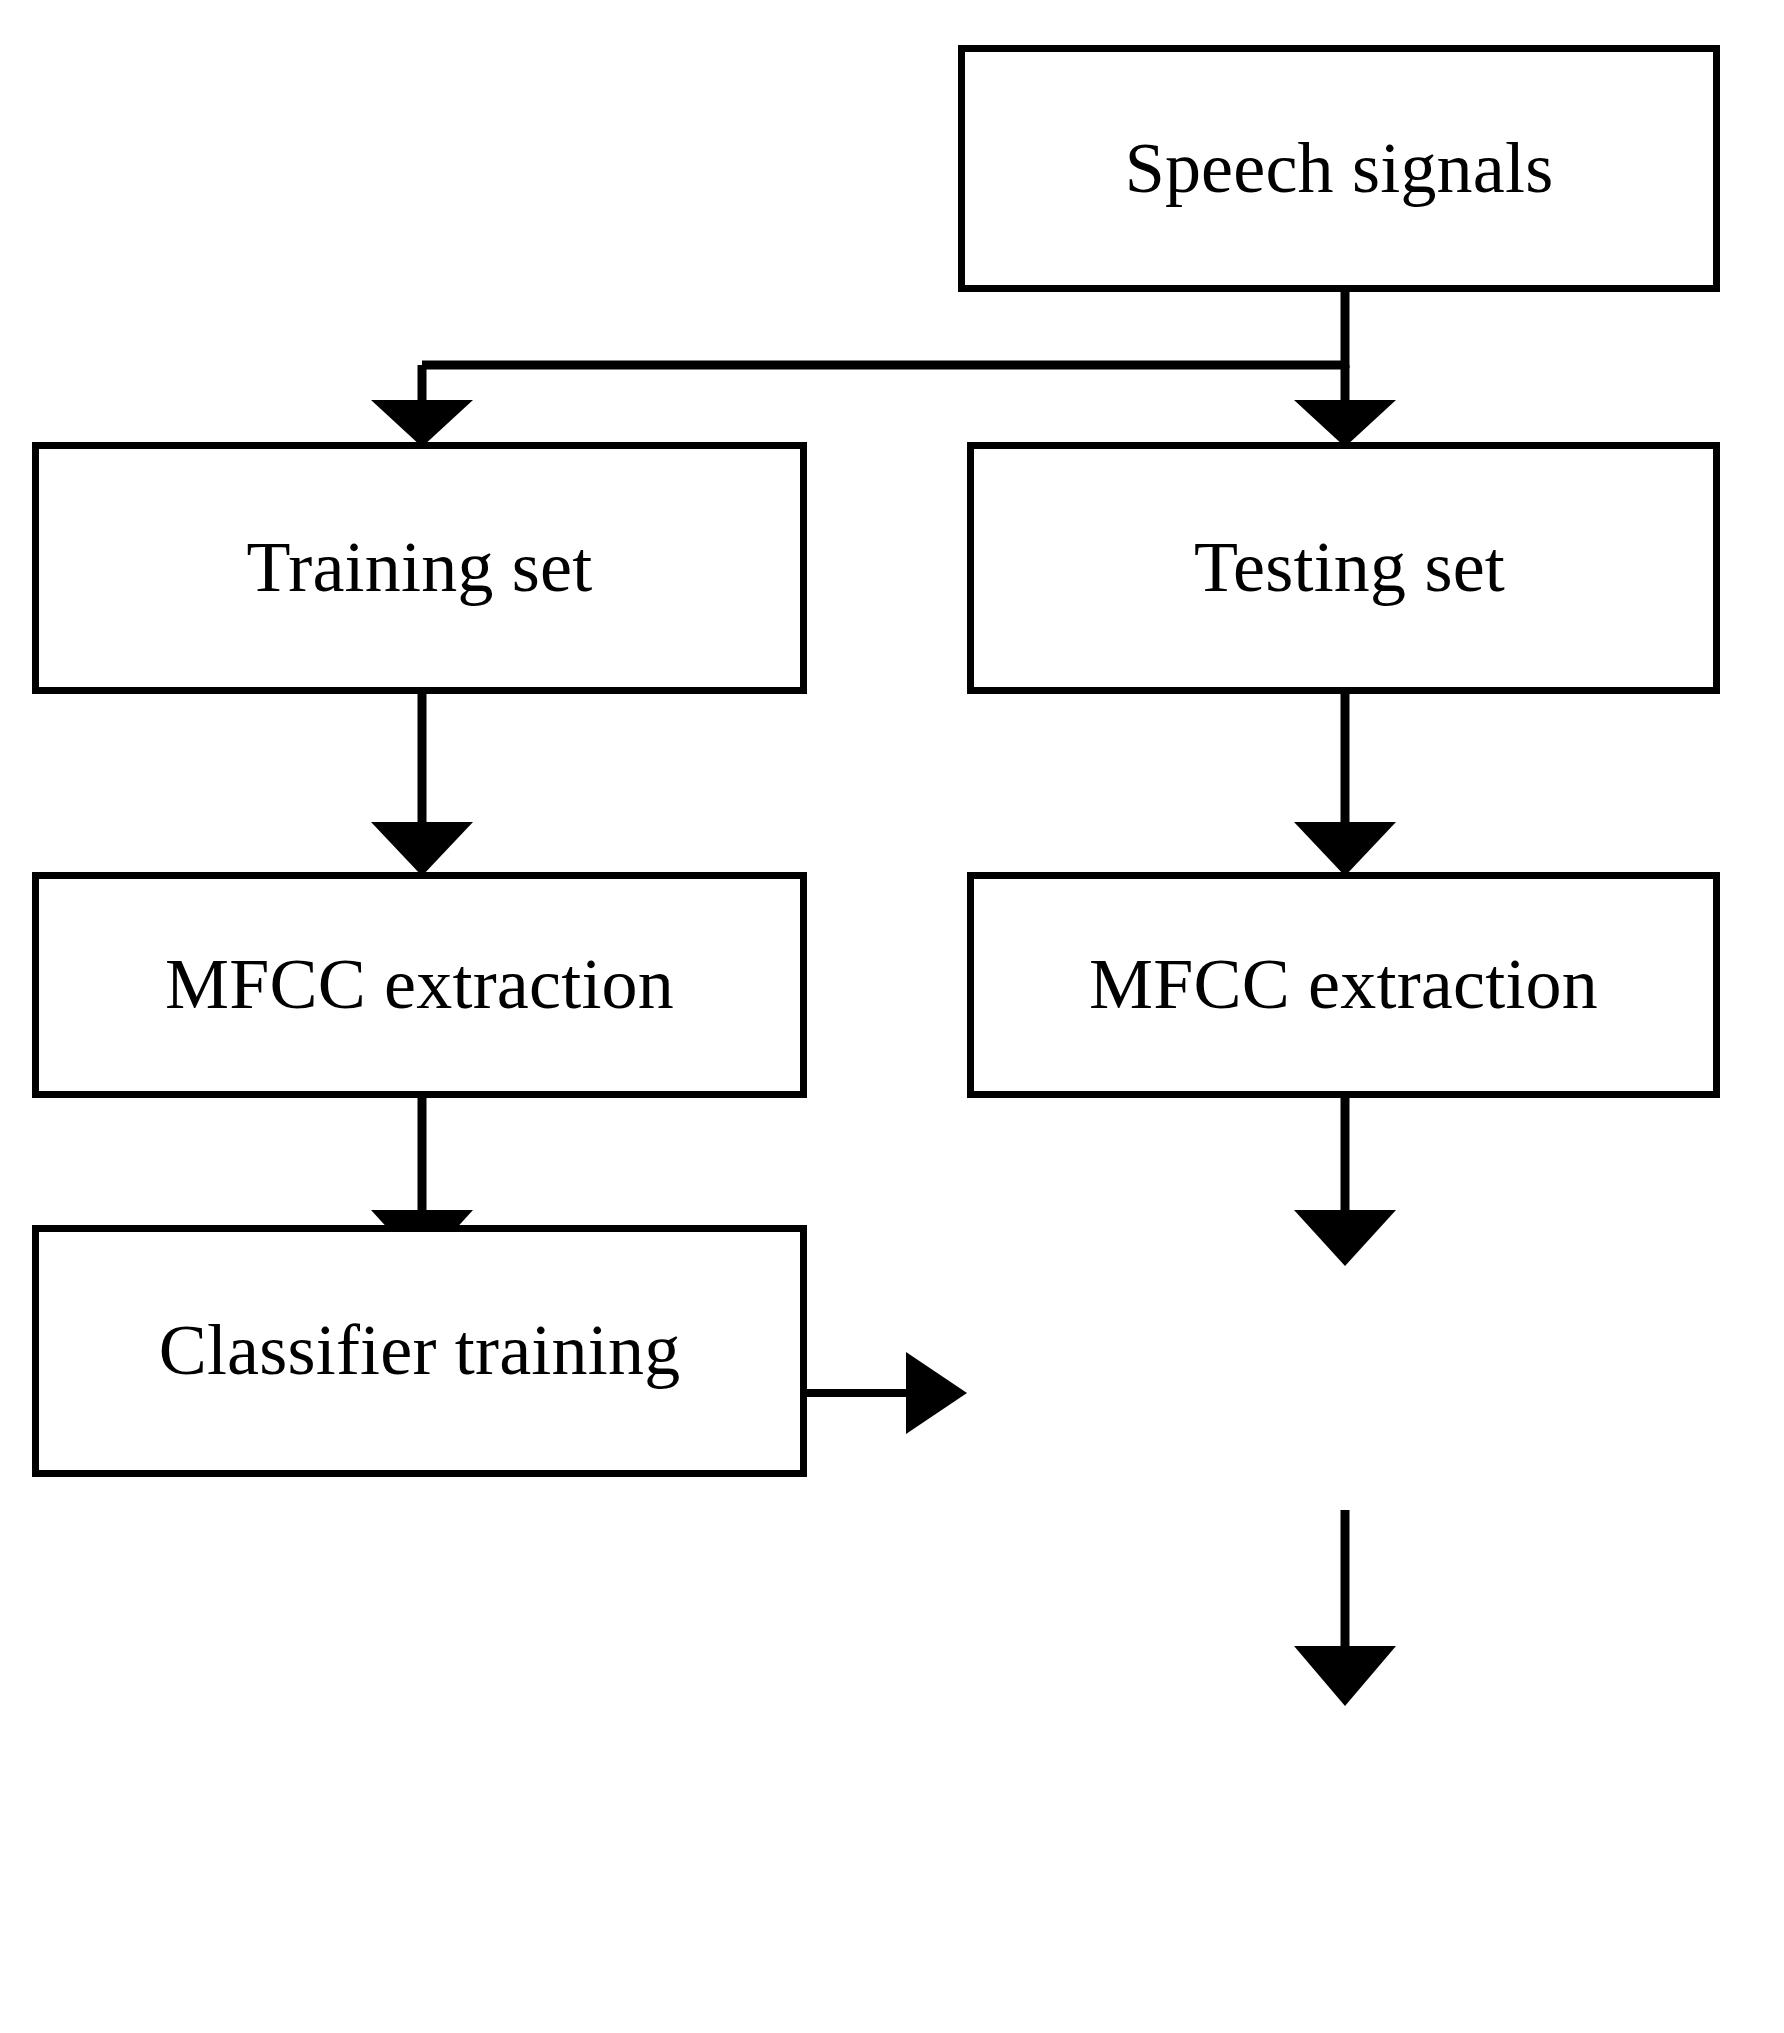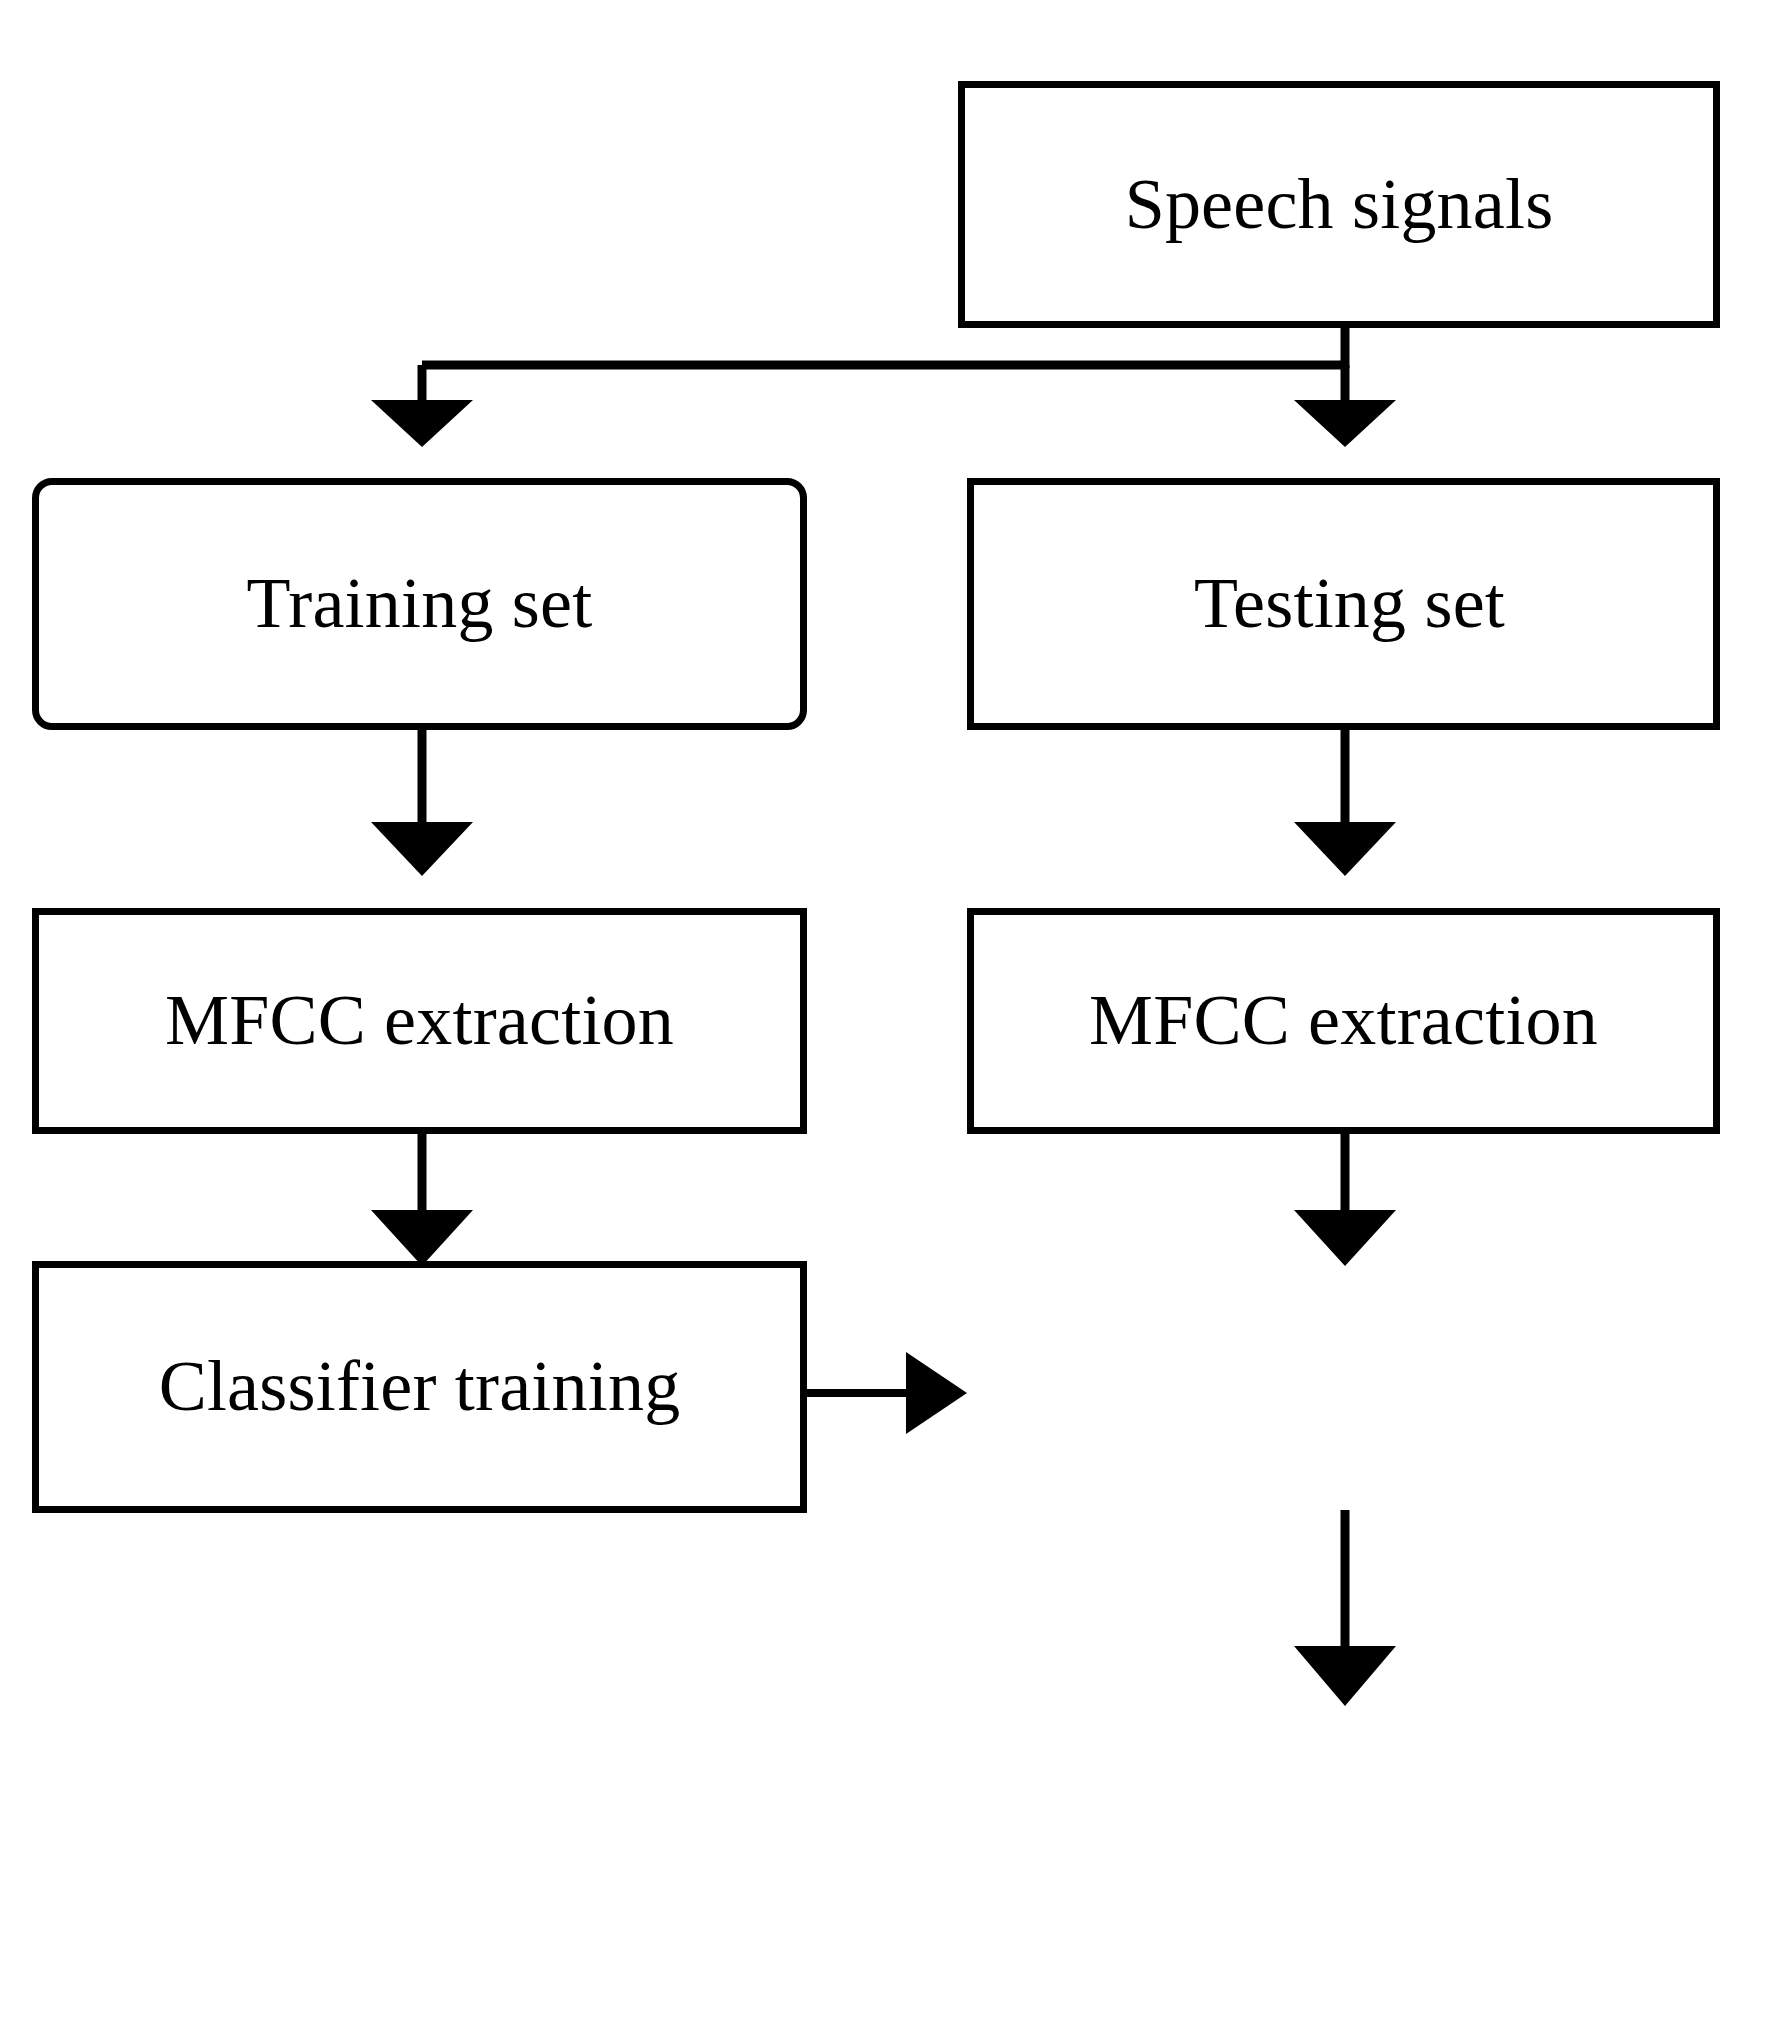--- a/index.html
+++ b/index.html
@@ -20,21 +20,20 @@
     position: absolute;
     box-sizing: border-box;
     border: 7px solid #000000;
     background: #ffffff;
     display: flex;
     align-items: center;
     justify-content: center;
     text-align: center;
     color: #000000;
     line-height: 1.35;
-    margin-top: 36px;
   }
   .node .label {
     font-size: 72px;
     font-weight: 400;
     letter-spacing: 0.2px;
     padding: 0 12px;
   }
   .node .label.two-line {
     line-height: 1.75;
   }
@@ -106,21 +105,21 @@
     <g>
       <line x1="1345" y1="1510" x2="1345" y2="1652"></line>
       <polygon points="1294,1646 1396,1646 1345,1706"></polygon>
     </g>
   </svg>
 
   <div class="node" style="left:958px; top:45px; width:762px; height:247px;">
     <span class="label">Speech signals</span>
   </div>
 
-  <div class="node" style="left:32px; top:442px; width:775px; height:252px;border-radius:20px;">
+  <div class="node" style="left:32px; top:442px; width:775px; height:252px;">
     <span class="label">Training set</span>
   </div>
 
   <div class="node" style="left:967px; top:442px; width:753px; height:252px;padding-left:12px;">
     <span class="label">Testing set</span>
   </div>
 
   <div class="node" style="left:32px; top:872px; width:775px; height:226px;">
     <span class="label">MFCC extraction</span>
   </div>

